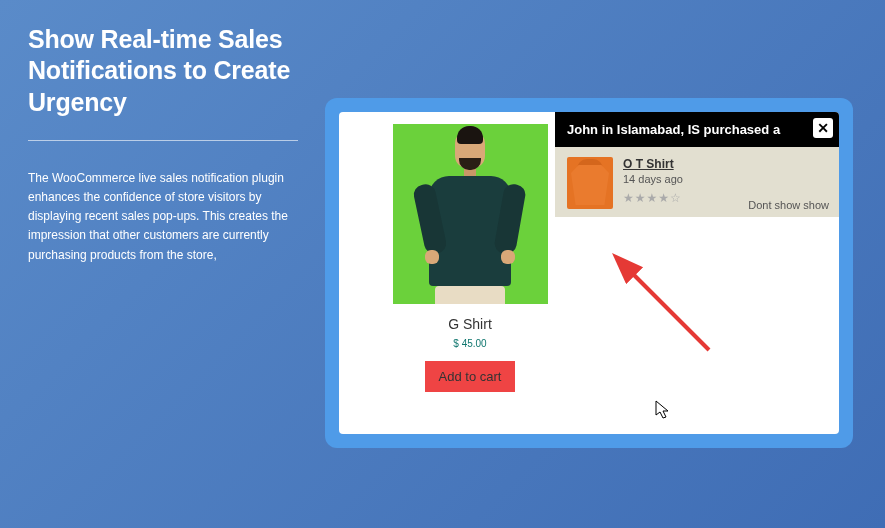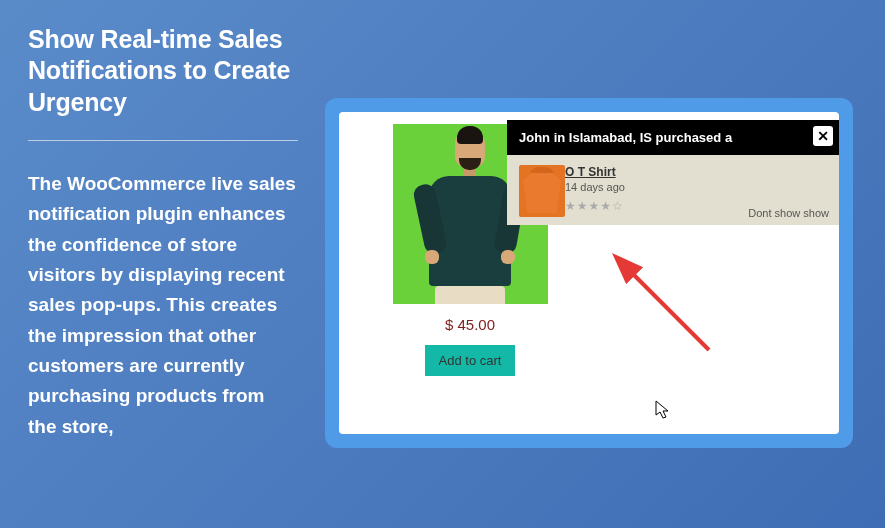--- a/index.html
+++ b/index.html
@@ -23,23 +23,23 @@
     font-size: 25px;
     line-height: 1.25;
     letter-spacing: -0.2px;
   }
   .divider {
     border: none;
     border-top: 1px solid rgba(255,255,255,.6);
     margin: 22px 0 28px 0;
   }
   .body-copy {
-    font-size: 19px;
+    font-size: 12px;
     line-height: 1.6;
-    font-weight: 700;
+    font-weight: 400;
   }
   .preview-frame {
     position: absolute;
     left: 325px;
     top: 98px;
     width: 528px;
     height: 350px;
     background: #4f9be8;
     border-radius: 12px;
     padding: 14px;
@@ -159,39 +159,39 @@
     background: #e8dcc4;
     margin: 0 auto;
     border-radius: 4px 4px 0 0;
   }
   .product-title {
     font-size: 14px;
     color: #333;
     margin-bottom: 6px;
   }
   .product-price {
-    font-size: 15px;
-    color: #7f1d1d;
+    font-size: 10px;
+    color: #0f766e;
     margin-bottom: 12px;
   }
   .add-to-cart {
     display: inline-block;
-    background: #14b8a6;
+    background: #ef4444;
     border: none;
     padding: 8px 14px;
     font-size: 13px;
     color: #333;
     cursor: pointer;
     font-family: inherit;
   }
   .notification {
     position: absolute;
     right: 0;
-    top: 8px;
-    width: 332px;
+    top: 0;
+    width: 284px;
   }
   .notif-header {
     background: #000;
     color: #fff;
     padding: 10px 12px;
     font-size: 13px;
     font-weight: 600;
     position: relative;
   }
   .close-btn {
@@ -208,21 +208,21 @@
     justify-content: center;
     font-weight: 900;
     font-size: 14px;
     cursor: pointer;
     line-height: 1;
   }
   .notif-body {
     background: #e2dfd0;
     padding: 10px 12px 8px 12px;
     display: flex;
-    gap: 0;
+    gap: 10px;
     position: relative;
   }
   .notif-thumb {
     width: 46px;
     height: 52px;
     background: #e57324;
     border-radius: 2px;
     position: relative;
     flex-shrink: 0;
   }
@@ -311,20 +311,21 @@
           <div class="neck"></div>
           <div class="torso">
             <div class="arm-l"></div>
             <div class="arm-r"></div>
             <div class="hand-l"></div>
             <div class="hand-r"></div>
           </div>
           <div class="pants"></div>
         </div>
       </div>
+      <div class="product-title">G Shirt</div>
       <div class="product-price">$ 45.00</div>
       <button class="add-to-cart">Add to cart</button>
     </div>
 
     <div class="notification">
       <div class="notif-header">
         <span>John in Islamabad, IS purchased a</span>
         <div class="close-btn">✕</div>
       </div>
       <div class="notif-body">

